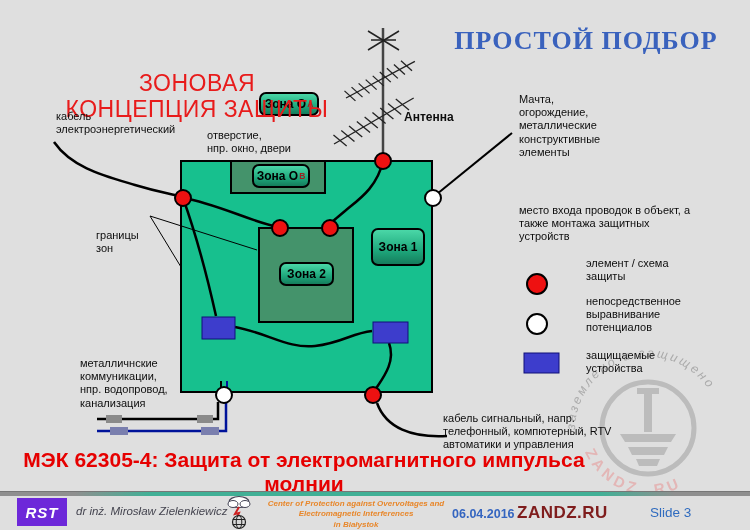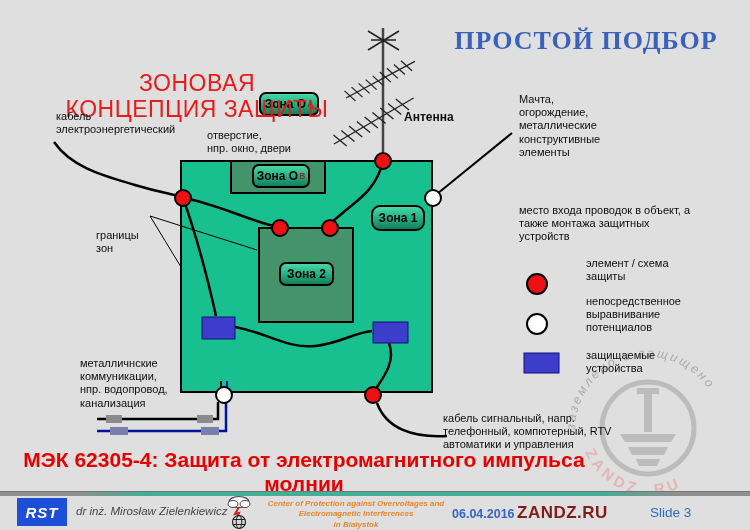--- a/index.html
+++ b/index.html
@@ -43,21 +43,21 @@
   .badge sub{font-size:8.5px;color:#9c2222;font-weight:bold;margin-left:1px;}
   #svg-overlay{left:0;top:0;z-index:10;pointer-events:none;}
   #watermark{left:0;top:0;z-index:1;pointer-events:none;}
   .antenna-label{font-weight:bold;font-size:12px;color:#0d0d0d;}
   .footer-line{
     left:0;top:491px;width:750px;height:4px;z-index:31;
     background:linear-gradient(90deg,#8f8f8f 0%,#8f8f8f 10%,#41b096 20%,#41b096 80%,#8f8f8f 90%,#8f8f8f 100%);
     border-top:1px solid #777;
   }
   .rst-logo{
-    left:17px;top:498px;width:50px;height:28px;background:#1d4ed8;z-index:32;
+    left:17px;top:498px;width:50px;height:28px;background:#6d28d9;z-index:32;
     display:flex;align-items:center;justify-content:center;color:#fff;
     font-style:italic;font-weight:bold;font-size:15px;letter-spacing:1px;
   }
   .author{left:76px;top:505px;font-style:italic;font-size:11.5px;color:#44444f;z-index:32;}
   .center-text{
     left:256px;top:499px;width:200px;text-align:center;white-space:pre-line;
     font-style:italic;font-weight:bold;font-size:8px;line-height:1.3;color:#e8872b;z-index:32;
   }
   .footer-date{left:452px;top:507px;font-size:12.5px;color:#3465c0;z-index:32;font-weight:bold;}
   .footer-site{left:517px;top:503px;font-weight:bold;font-size:17px;color:#7f1d1d;z-index:32;letter-spacing:.5px;}
@@ -178,21 +178,21 @@
   </svg>
 
   <div class="abs badge" style="left:259px;top:92px;width:60px;height:24px;">
     <span>Зона О</span>
       <sub>A</sub>
   </div>
   <div class="abs badge" style="left:252px;top:164px;width:58px;height:24px;">
     <span>Зона О</span>
       <sub>B</sub>
   </div>
-  <div class="abs badge" style="left:371px;top:205px;width:54px;height:26px;border-radius:9px;">
+  <div class="abs badge" style="left:371px;top:228px;width:54px;height:38px;">
     <span>Зона 1</span>
   </div>
   <div class="abs badge" style="left:279px;top:262px;width:55px;height:24px;">
     <span>Зона 2</span>
   </div>
 
   <div class="abs title-left txt-layer">ЗОНОВАЯ
 КОНЦЕПЦИЯ ЗАЩИТЫ</div>
   <div class="abs title-right txt-layer">ПРОСТОЙ ПОДБОР</div>
 

